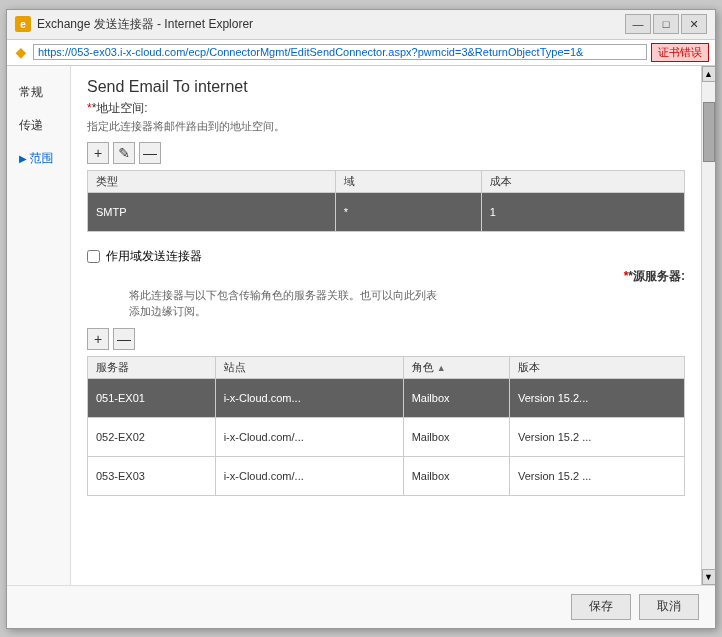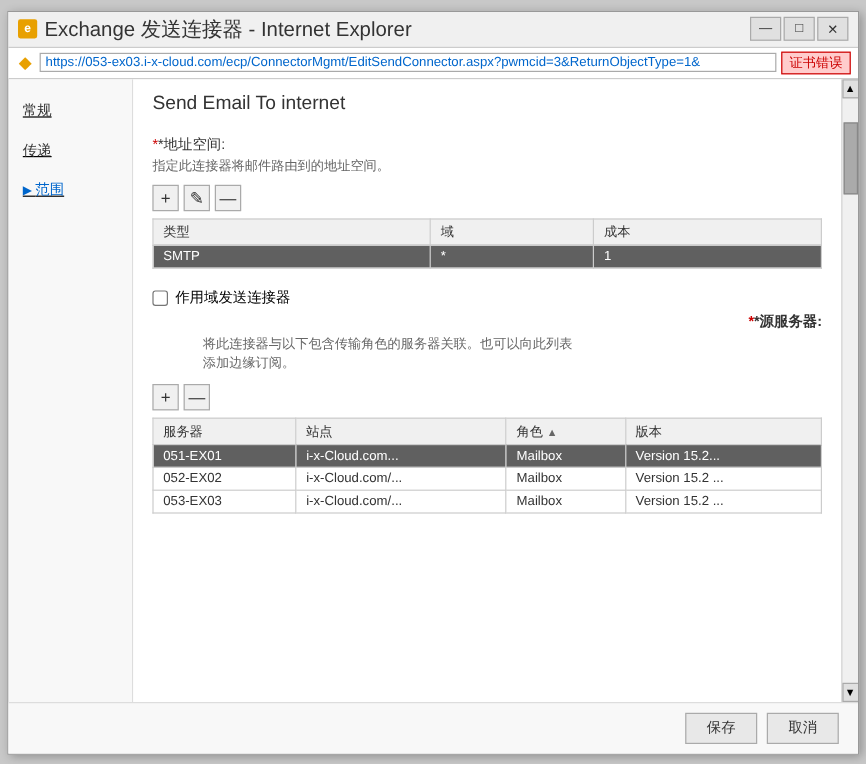--- a/index.html
+++ b/index.html
@@ -43,21 +43,21 @@
       background: #e8a000;
       border-radius: 2px;
       display: flex;
       align-items: center;
       justify-content: center;
       font-size: 10px;
       color: white;
       font-weight: bold;
     }
     .title-bar-title {
-      font-size: 17px;
+      font-size: 12px;
       color: #333;
     }
     .title-bar-controls {
       display: flex;
       gap: 2px;
     }
     .title-btn {
       width: 26px;
       height: 20px;
       background: #e0e0e0;
@@ -105,28 +105,27 @@
       font-size: 11px;
       padding: 1px 6px;
       white-space: nowrap;
     }
     .content-area {
       display: flex;
       flex: 1;
       overflow: hidden;
     }
     .sidebar {
-      width: 104px;
+      width: 64px;
       background: #f8f8f8;
       border-right: 1px solid #ddd;
       padding: 16px 8px;
       display: flex;
       flex-direction: column;
       gap: 12px;
-      text-decoration: underline;
     }
     .sidebar-item {
       font-size: 12px;
       color: #333;
       cursor: pointer;
       padding: 2px 4px;
     }
     .sidebar-item.active {
       color: #0066cc;
     }
@@ -138,21 +137,21 @@
     .main-content {
       flex: 1;
       padding: 12px 16px;
       overflow-y: auto;
       background: white;
       position: relative;
     }
     .page-title {
       font-size: 16px;
       color: #333;
-      margin-bottom: 16px;
+      margin-bottom: 4px;
       font-weight: normal;
     }
     .section-label {
       font-size: 12px;
       color: #333;
       margin-bottom: 2px;
     }
     .section-desc {
       font-size: 11px;
       color: #666;
@@ -184,21 +183,21 @@
       background: #f0f0f0;
       border: 1px solid #ccc;
       padding: 3px 8px;
       text-align: left;
       font-size: 11px;
       font-weight: normal;
       color: #333;
     }
     .data-table td {
       border: 1px solid #ccc;
-      padding: 3px 8px;
+      padding: 13px 8px;
       font-size: 11px;
       color: #333;
     }
     .data-table tr.selected td {
       background: #606060;
       color: white;
     }
     .checkbox-row {
       display: flex;
       align-items: center;

